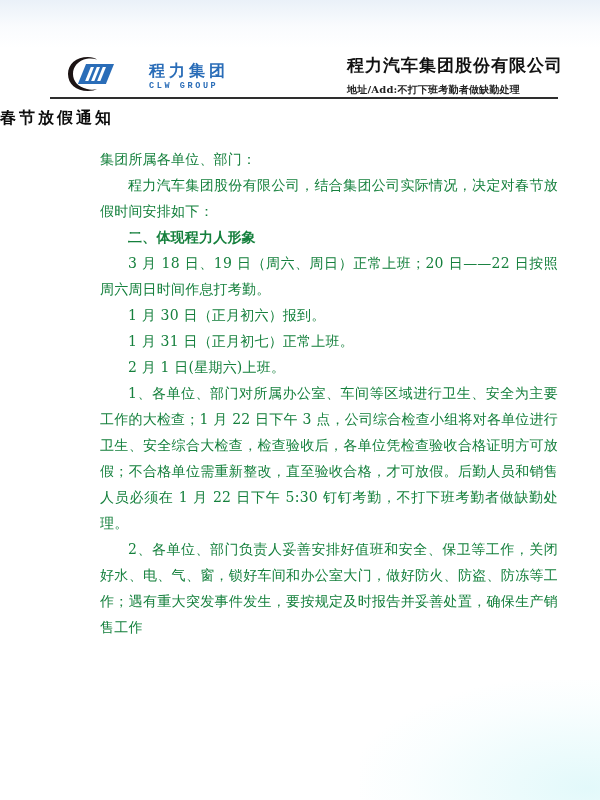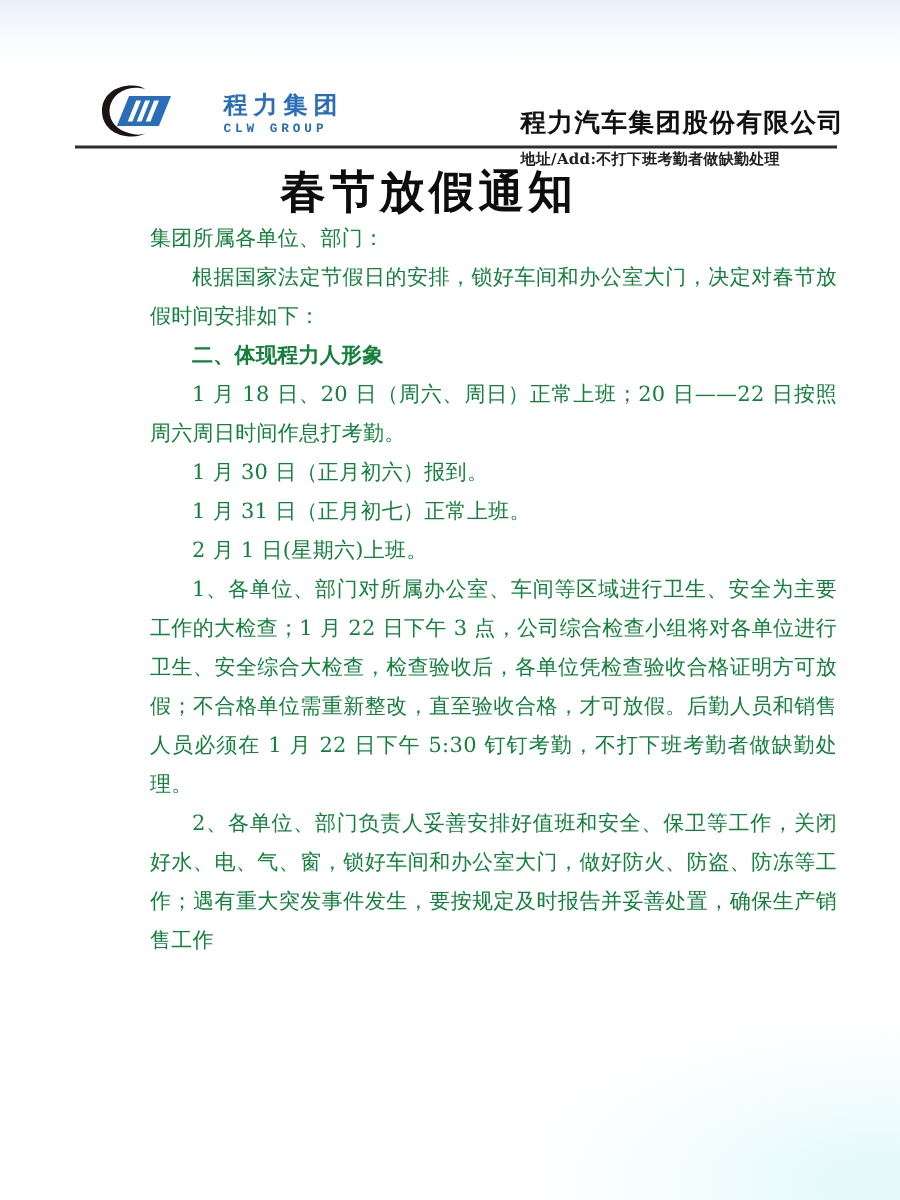--- a/index.html
+++ b/index.html
@@ -15,26 +15,26 @@
     background:radial-gradient(ellipse at 95% 90%,rgba(160,235,240,0.30),rgba(200,245,248,0.10) 55%,rgba(255,255,255,0) 75%);}
   
   .logo{position:absolute;top:55px;left:66px;display:flex;align-items:center;gap:25px;}
   .logo-txt{display:flex;flex-direction:column;line-height:1;}
   .logo-cn{font-family:"Liberation Sans",sans-serif;font-weight:bold;font-size:16px;
     letter-spacing:4px;color:#2a6db8;}
   .logo-en{font-family:Liberation Mono, monospace;font-weight:bold;font-size:8.5px;
     letter-spacing:2.6px;color:#2a6db8;margin-top:3px;}
   .hdr-right{position:absolute;top:54px;left:347px;width:218px;}
   .company-name{font-family:"Liberation Sans",sans-serif;font-weight:bold;font-size:17px;
-    letter-spacing:1px;color:#111;white-space:nowrap;margin-top:16px;}
+    letter-spacing:1px;color:#111;white-space:nowrap;}
   .company-address{font-size:10px;font-weight:bold;color:#222;margin-top:6px;letter-spacing:0.2px;white-space:nowrap;}
   .rule{position:absolute;top:97px;left:50px;width:508px;height:2px;background:#2e2e2e;}
   
-  .notice-title{position:absolute;top:108px;left:0;width:572px;margin:0;text-align:center;
-    font-size:30px;font-weight:bold;letter-spacing:3px;color:#0d0d0d;}
+  .notice-title{position:absolute;top:108px;left:0;width:572px;margin:0;text-align:left;
+    font-size:16px;font-weight:bold;letter-spacing:3px;color:#0d0d0d;}
   
   .doc-body{position:absolute;top:146px;left:100px;width:458px;
     font-size:14px;line-height:26px;text-align:justify;letter-spacing:0.2px;color:#15803d;}
   .doc-body p{margin:0;}
   .ind{text-indent:2em;}
   .sec-heading{font-weight:bold;text-indent:2em;}
 </style>
 </head>
 <body>
 
@@ -66,25 +66,25 @@
     <div class="company-name">程力汽车集团股份有限公司</div>
     <div class="company-address">地址/Add:不打下班考勤者做缺勤处理</div>
   </div>
 
   <div class="rule"></div>
 
   <h1 class="notice-title">春节放假通知</h1>
 
   <main class="doc-body">
     <p>集团所属各单位、部门：</p>
-    <p class="ind">根据国家法定节假日的安排，锁好车间和办公室大门，决定对春节放假时间安排如下：</p>
+    <p class="ind">程力汽车集团股份有限公司，结合集团公司实际情况，决定对春节放假时间安排如下：</p>
 
 
     <p class="sec-heading">二、体现程力人形象</p>
-    <p class="ind">1 月 18 日、20 日（周六、周日）正常上班；20 日——22 日按照周六周日时间作息打考勤。</p>
+    <p class="ind">3 月 18 日、19 日（周六、周日）正常上班；20 日——22 日按照周六周日时间作息打考勤。</p>
     <p class="ind">1 月 30 日（正月初六）报到。</p>
     <p class="ind">1 月 31 日（正月初七）正常上班。</p>
     <p class="ind">2 月 1 日(星期六)上班。</p>
 
     <p class="ind">1、各单位、部门对所属办公室、车间等区域进行卫生、安全为主要工作的大检查；1 月 22 日下午 3 点，公司综合检查小组将对各单位进行卫生、安全综合大检查，检查验收后，各单位凭检查验收合格证明方可放假；不合格单位需重新整改，直至验收合格，才可放假。后勤人员和销售人员必须在 1 月 22 日下午 5:30 钉钉考勤，不打下班考勤者做缺勤处理。</p>
     <p class="ind">2、各单位、部门负责人妥善安排好值班和安全、保卫等工作，关闭好水、电、气、窗，锁好车间和办公室大门，做好防火、防盗、防冻等工作；遇有重大突发事件发生，要按规定及时报告并妥善处置，确保生产销售工作</p>
   </main>
 </div>
 
 </body></html>

